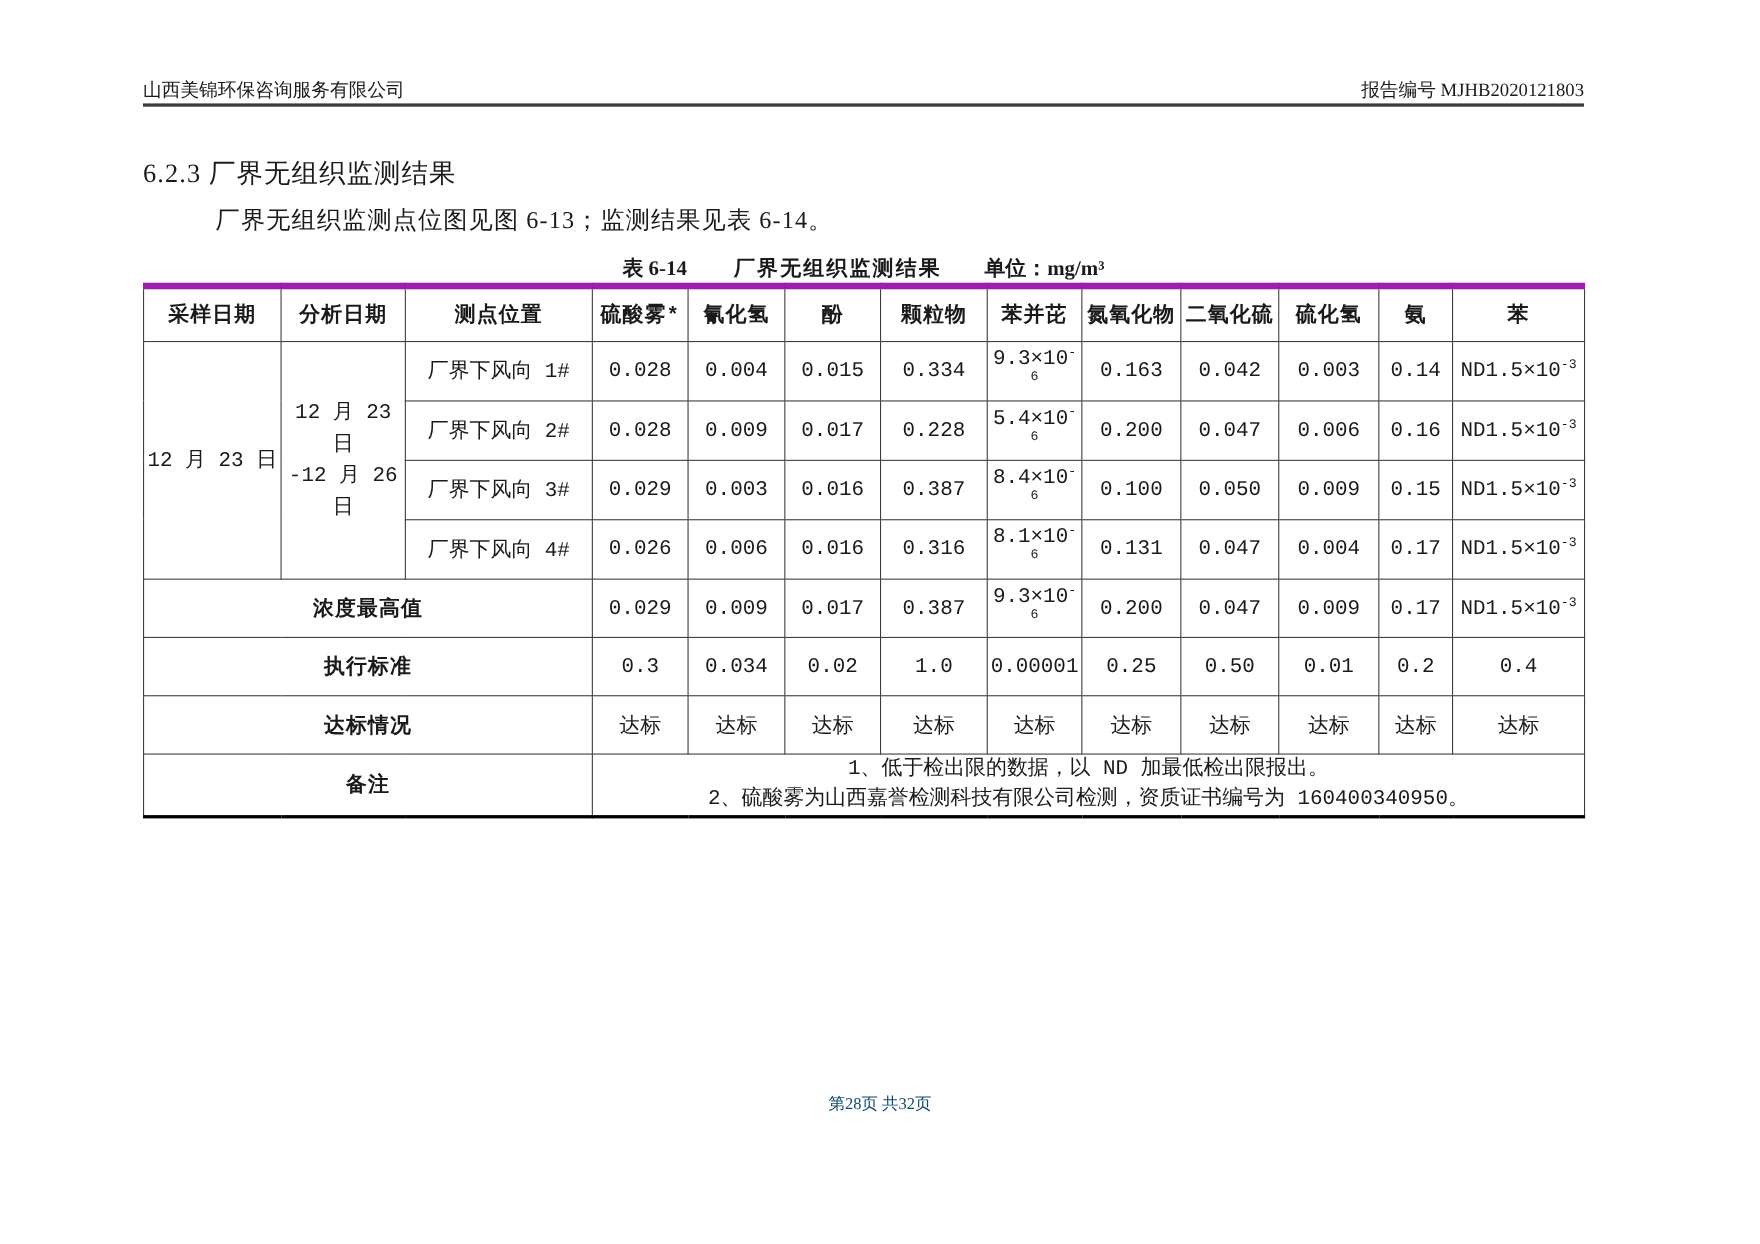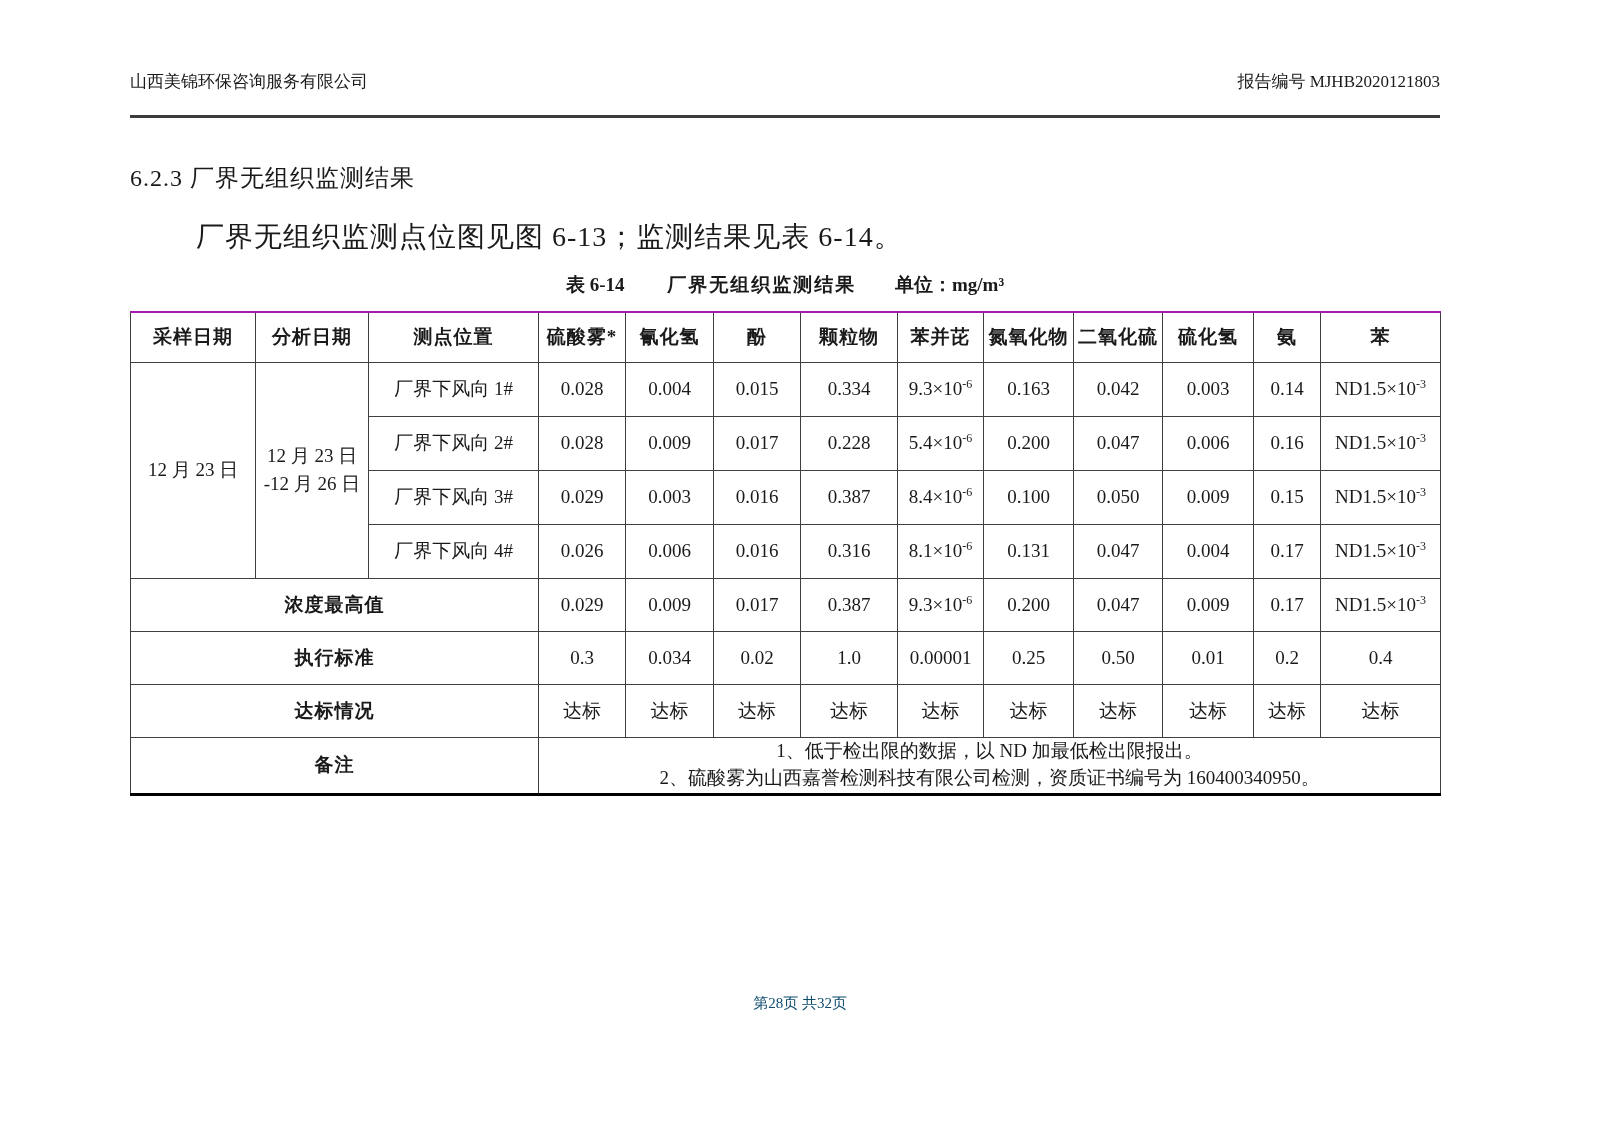--- a/index.html
+++ b/index.html
@@ -10,38 +10,38 @@
     background: #ffffff;
     font-family: "Liberation Serif", "DejaVu Serif", serif;
     color: #1a1a1a;
     overflow: hidden;
     margin: 0 auto;
   }
   .content { position: absolute; left: 130px; top: 70px; width: 1310px; }
 
   .doc-header {
     display: flex; justify-content: space-between; align-items: flex-end;
-    padding-bottom: 22px;
+    padding-bottom: 1px;
     border-bottom: 3px solid #3c3c3c;
     font-size: 17px;
   }
   .section-title { margin-top: 44px; font-size: 24px; letter-spacing: 1px; }
-  .body-paragraph { margin-top: 24px; font-size: 28px; text-indent: 66px; letter-spacing: 1px; }
+  .body-paragraph { margin-top: 12px; font-size: 22px; text-indent: 66px; letter-spacing: 1px; }
 
   .table-caption { margin-top: 16px; text-align: center; font-size: 19px; font-weight: bold; }
   .table-caption .cap-label { margin-right: 38px; }
   .table-caption .cap-title { margin-right: 34px; letter-spacing: 2px; margin-top: 28px; }
 
   table.monitoring {
-    margin-top: 13px;
     border-collapse: collapse;
     table-layout: fixed;
     width: 1310px;
-    border-top: 2px solid #a21caf;
+    border-top: 6px solid #a21caf;
     border-bottom: 3px solid #000;
+    font-family: Liberation Mono, monospace;
   }
   table.monitoring th, table.monitoring td {
     border: 1px solid #3f3f3f;
     text-align: center;
     vertical-align: middle;
     font-size: 19px;
     padding: 0 2px;
     overflow: hidden;
   }
   table.monitoring th { font-weight: bold; letter-spacing: 1px; }

